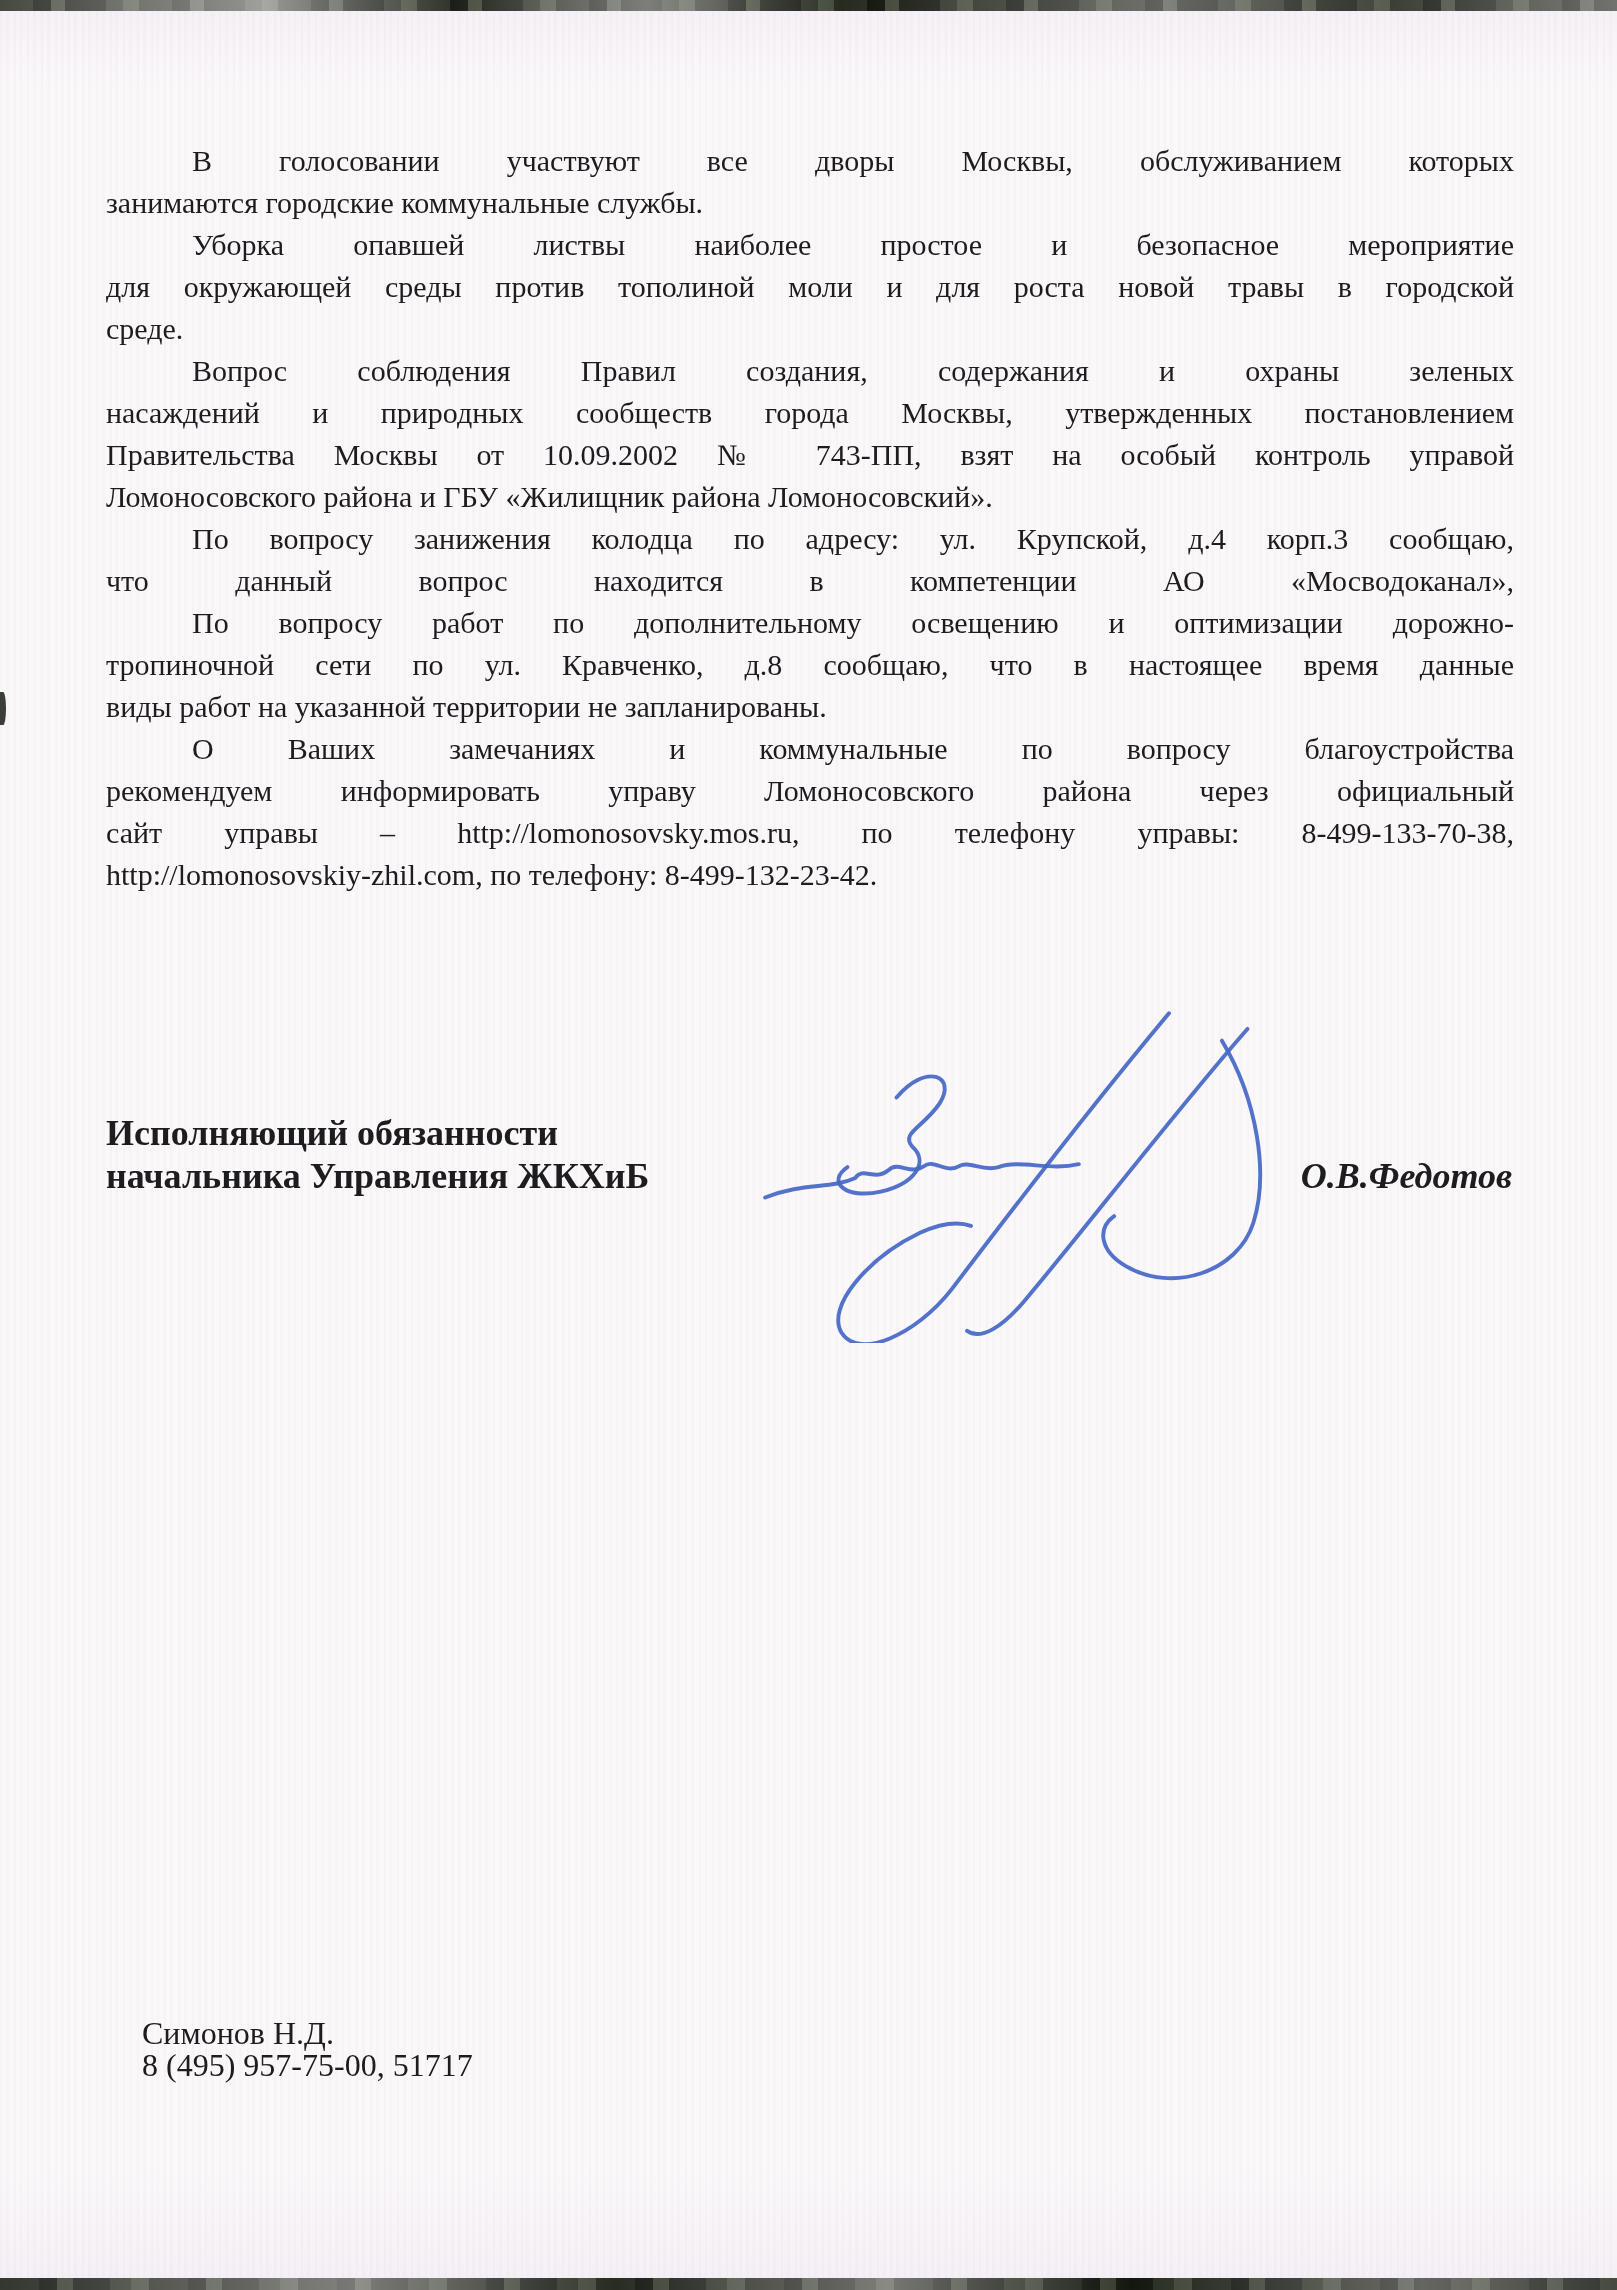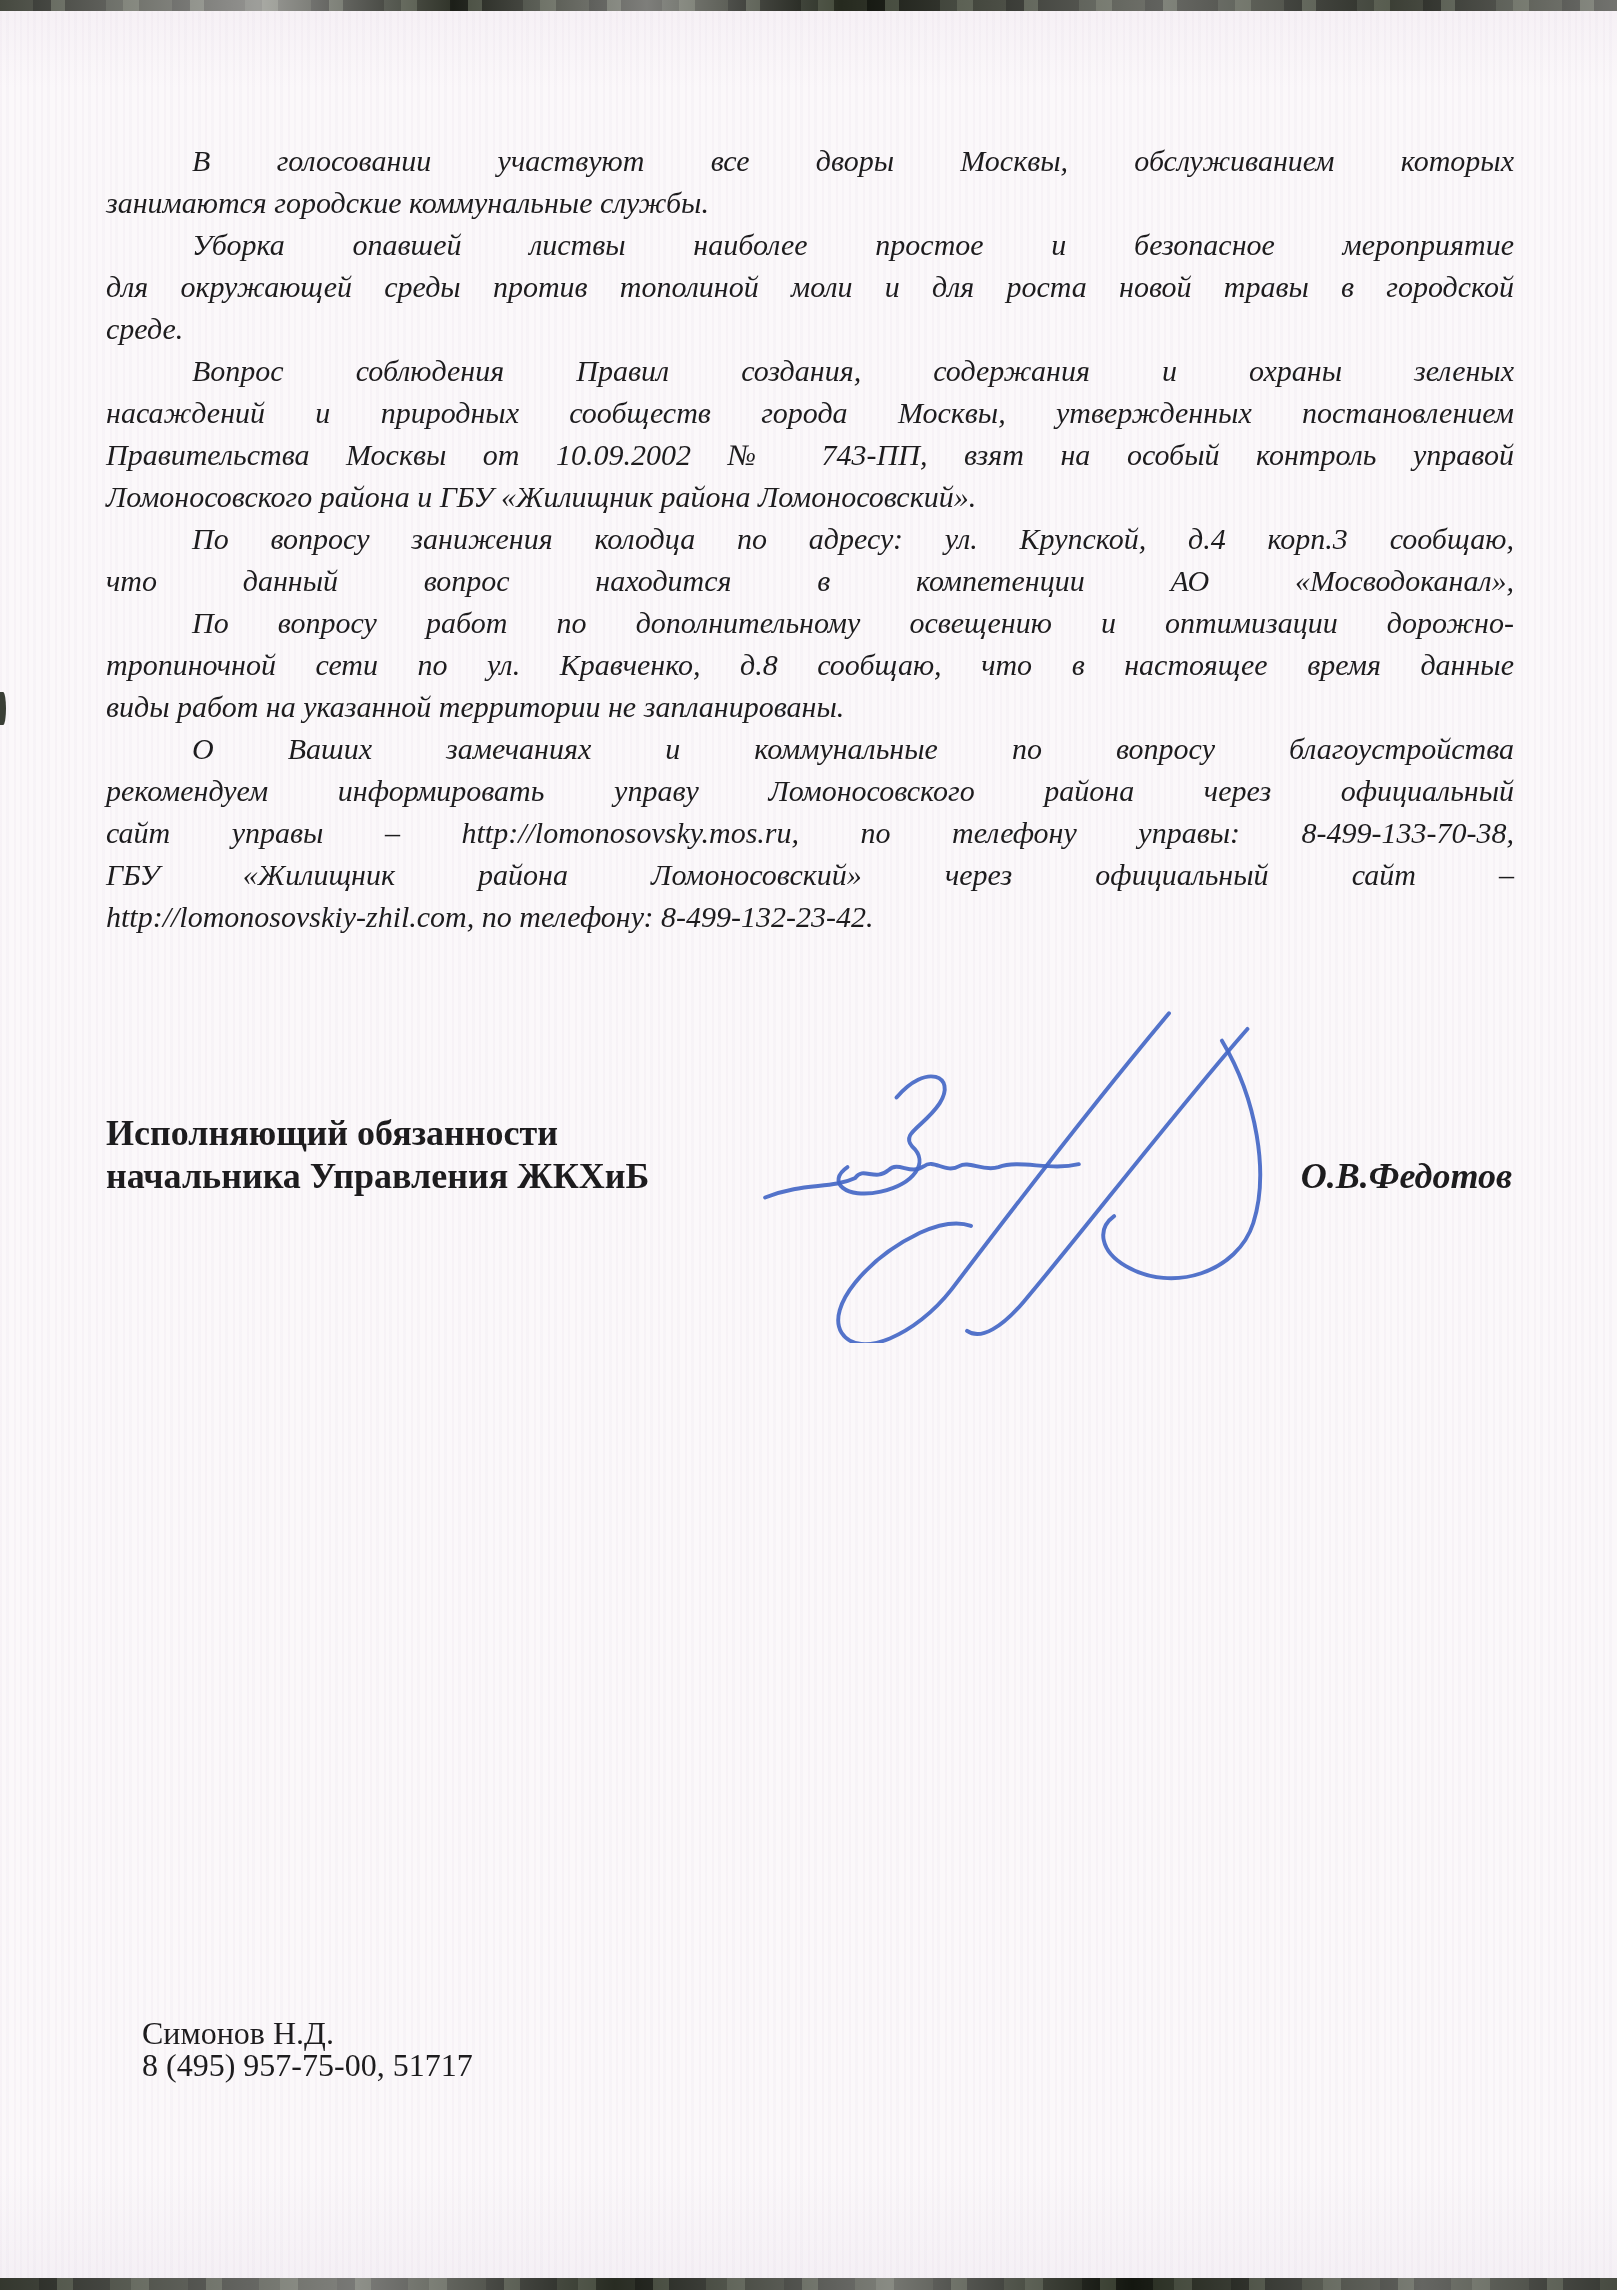--- a/index.html
+++ b/index.html
@@ -91,21 +91,20 @@
     position: absolute;
     left: 106px;
     top: 140px;
     width: 1408px;
     font-size: 30px;
     line-height: 42px;
   }
   .body-text p {
     margin: 0;
     padding: 0;
-    font-style: italic;
   }
   .line {
     display: block;
     text-align: justify;
     text-align-last: justify;
     white-space: nowrap;
   }
   .line.first { text-indent: 86px; }
   .line.last  { text-align-last: left; }
 
@@ -179,21 +178,20 @@
       </p>
     <p>
         <span class="line first">По вопросу работ по дополнительному освещению и оптимизации дорожно-</span>
         <span class="line">тропиночной сети по ул. Кравченко, д.8 сообщаю, что в настоящее время данные</span>
         <span class="line last">виды работ на указанной территории не запланированы.</span>
       </p>
     <p>
         <span class="line first">О Ваших замечаниях и коммунальные по вопросу благоустройства</span>
         <span class="line">рекомендуем информировать управу Ломоносовского района через официальный</span>
         <span class="line">сайт управы – http://lomonosovsky.mos.ru, по телефону управы: 8-499-133-70-38,</span>
-        <span class="line">ГБУ «Жилищник района Ломоносовский» через официальный сайт –</span>
         <span class="line last">http://lomonosovskiy-zhil.com, по телефону: 8-499-132-23-42.</span>
       </p>
   </div>
 
   <div class="sig-block">
     <div class="sig-role">
       <div>Исполняющий обязанности</div>
       <div>начальника Управления ЖКХиБ</div>
     </div>
     <div class="sig-name">О.В.Федотов</div>

